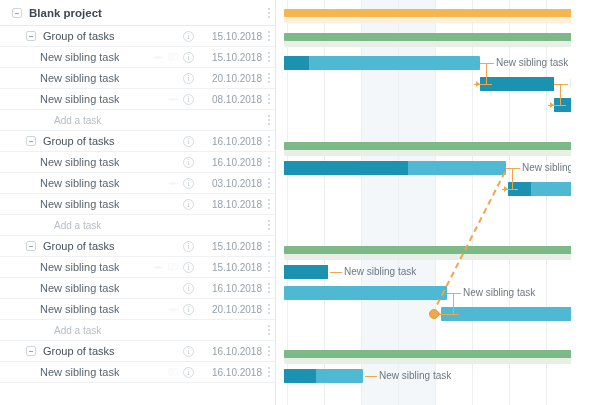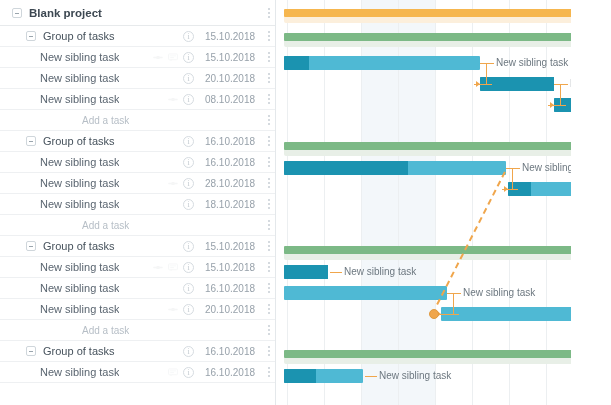--- a/index.html
+++ b/index.html
@@ -54,36 +54,36 @@
     text-overflow: ellipsis;
   }
   .row-label.project { font-size: 11.5px; color: #3d4852; font-weight: 600; }
   .row-label.group { color: #46525c; }
   .row-label.task { color: #5a6570; }
   .row-label.add { color: #b6bec6; font-size: 10px; }
 
   .ind-0 { padding-left: 12px; }
   .ind-1 { padding-left: 26px; }
   .ind-2 { padding-left: 40px; }
-  .ind-add { padding-left: 70px; margin-left: 12px; }
+  .ind-add { padding-left: 54px; }
 
   .cell-left { display: flex; align-items: center; gap: 7px; flex: 1 1 auto; min-width: 0; }
 
   .mini-icons { display: flex; align-items: center; gap: 5px; margin-left: auto; padding-right: 4px; }
   .mini-ico { width: 9px; height: 8px; opacity: .3; display:block; }
   .info-ico {
     width: 11px; height: 11px; border-radius: 50%;
     border: 1px solid #d6dce1; color: #c3cad0;
     font-size: 8px; line-height: 9px; text-align: center;
     flex: 0 0 11px; font-family: "Liberation Serif", serif;
   }
   .date-cell {
     width: 64px; flex: 0 0 64px;
     font-size: 10px; color: #97a1aa;
-    text-align: center;
+    text-align: right;
   }
   .kebab {
     width: 14px; flex: 0 0 14px;
     display: flex; flex-direction: column; align-items: center; gap: 2px;
     cursor: pointer;
   }
   .kebab i { width: 2px; height: 2px; background: #c7ced4; border-radius: 50%; display:block; }
 
   .pane-divider {
     position: absolute; top: 0; right: 0;
@@ -290,21 +290,21 @@
             <div class="mini-icons">
               <span style="opacity: 0.32; display: block; width: 10px; height: 9px;">
                 <svg viewBox="0 0 12 8" class="mini-ico" style="width: 10px; height: 9px; display: block;">
                   <path d="M1 4h4M7 4h4" stroke="#9aa5ad" stroke-width="1.6" fill="none" stroke-linecap="round"></path>
                   <rect x="4" y="2.2" width="4" height="3.6" rx="1" fill="#9aa5ad"></rect>
                 </svg>
               </span>
               <span class="info-ico">i</span>
             </div>
           </div>
-          <div class="date-cell">28.10.2018</div>
+          <div class="date-cell">03.10.2018</div>
           <div class="kebab">
             <i></i>
             <i></i>
             <i></i>
           </div>
         </div>
         <div class="grid-row ">
           <div class="cell-left ind-2">
             <span class="row-label task">New sibling task</span>
             <div class="mini-icons">

